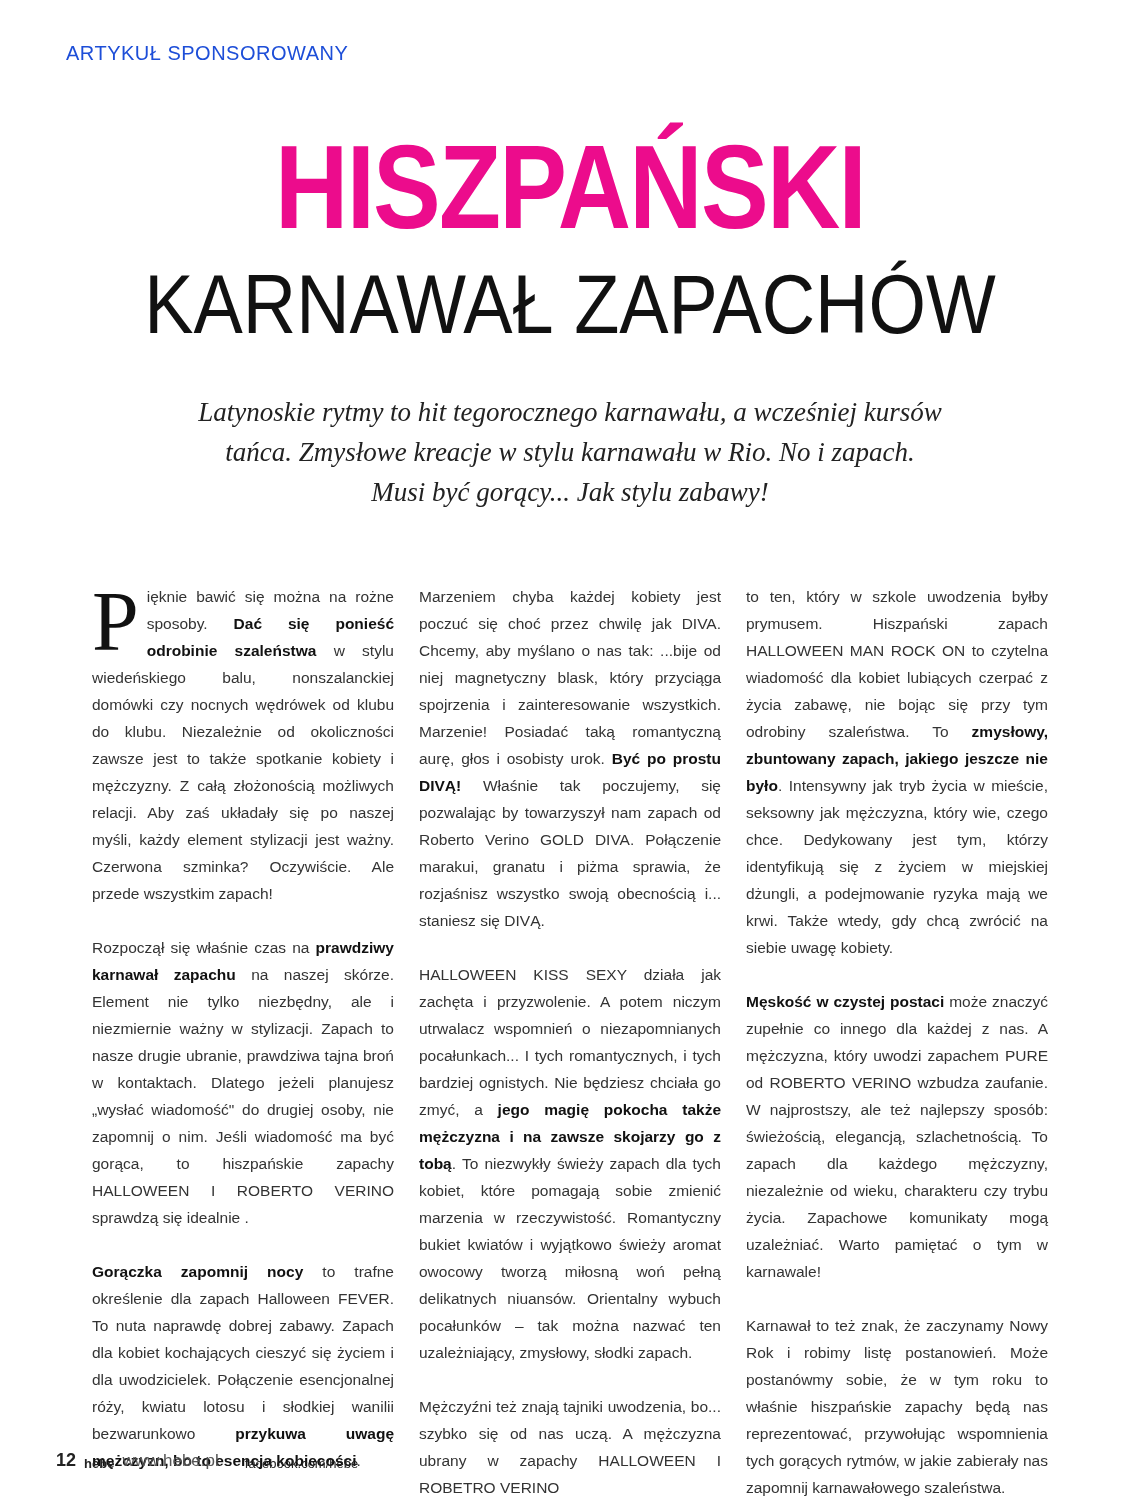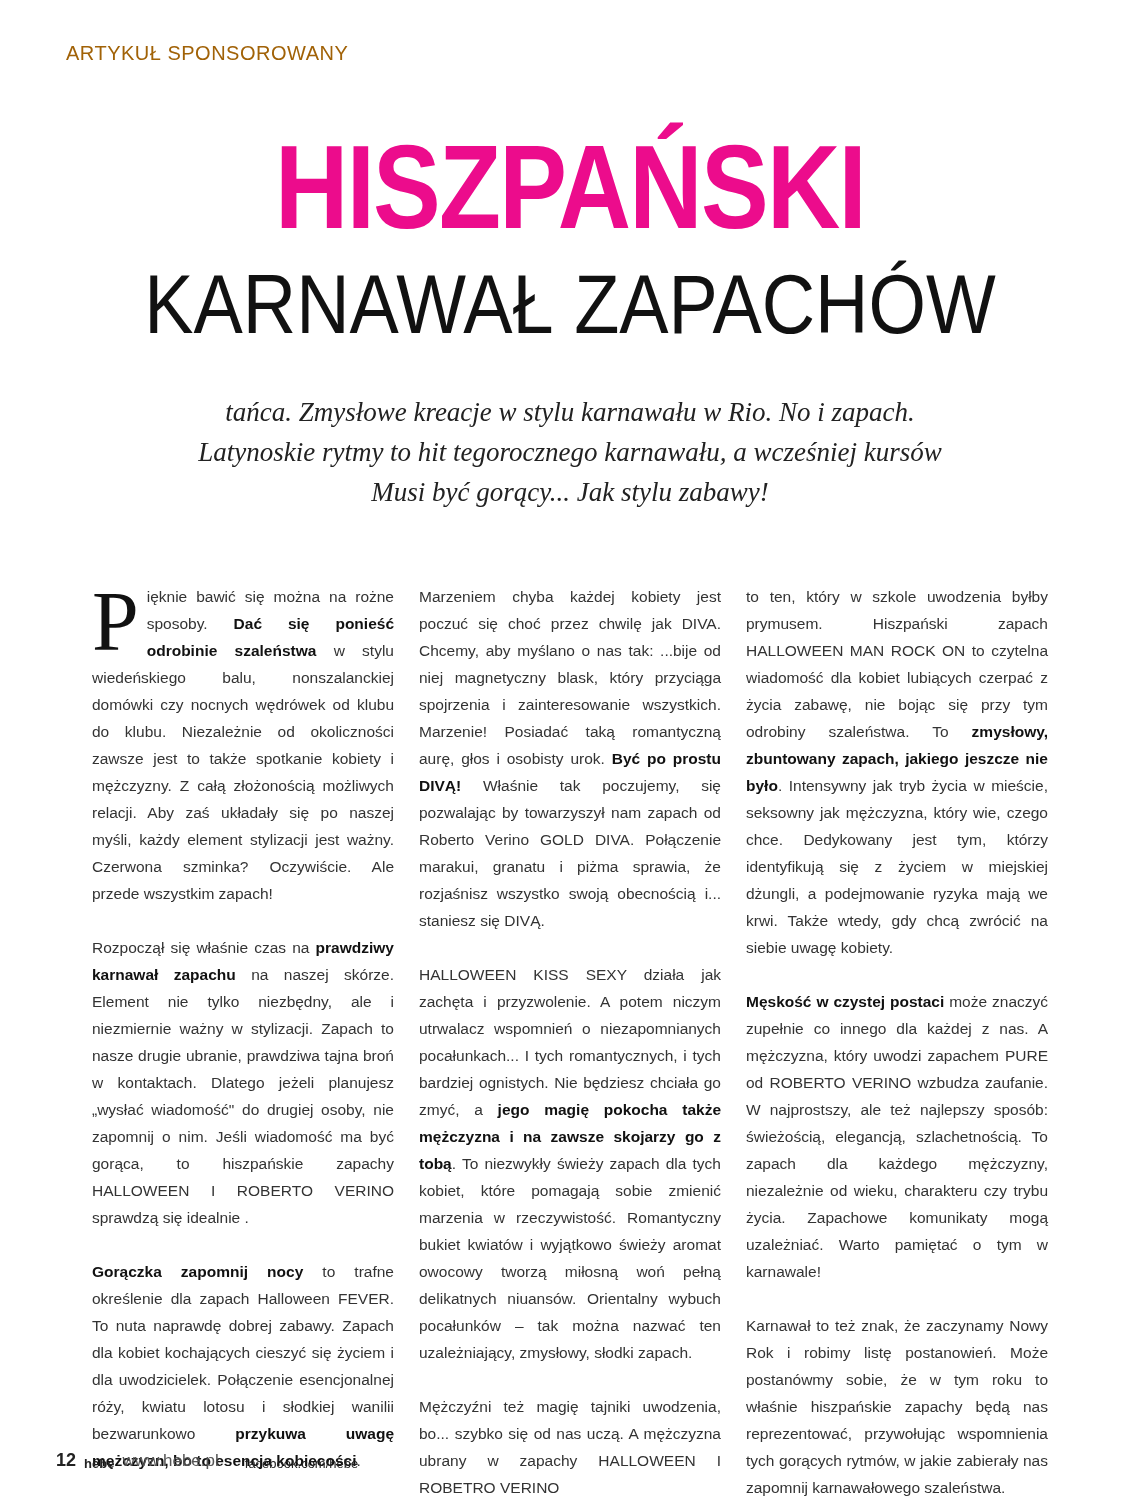--- a/index.html
+++ b/index.html
@@ -2,21 +2,21 @@
 <html><head>
   <meta charset="utf-8">
   <style>
     html, body { margin: 0; padding: 0; background: #ffffff; }
     body {
       width: 1140px; height: 1498px; position: relative; overflow: hidden;
       font-family: "Liberation Sans", "DejaVu Sans", sans-serif; color: #2a2a2a;
     }
     .kicker {
       position: absolute; left: 66px; top: 42px;
-      font-size: 20px; letter-spacing: 0.5px; color: #a16207;
+      font-size: 20px; letter-spacing: 0.5px; color: #1d4ed8;
       font-weight: 300;
       text-align: right;
     }
     .title-main {
       position: absolute; left: 0; right: 0; top: 128px;
       text-align: center; font-size: 118px; font-weight: 700;
       color: #ec0c8c; letter-spacing: -2px; line-height: 1;
       font-family: "Liberation Sans", sans-serif;
       transform: scaleX(0.86); transform-origin: center;
     }
@@ -57,35 +57,35 @@
     .footer .fb { font-size: 13px; color: #222; margin-left: 18px; }
   </style>
 </head>
 <body>
 
 <div class="kicker">ARTYKUŁ SPONSOROWANY</div>
 <div class="title-main">HISZPAŃSKI</div>
 <div class="title-sub">KARNAWAŁ ZAPACHÓW</div>
 
 <div class="lead">
+  <p>Latynoskie rytmy to hit tegorocznego karnawału, a wcześniej kursów</p>
   <p>tańca. Zmysłowe kreacje w stylu karnawału w Rio. No i zapach.</p>
-  <p>Latynoskie rytmy to hit tegorocznego karnawału, a wcześniej kursów</p>
   <p>Musi być gorący... Jak stylu zabawy!</p>
 </div>
 
 <div class="columns">
   <div class="col">
       <p lang="pl"><span class="dropcap">P</span><span>ięknie bawić się można na rożne sposoby. </span><b>Dać się ponieść odrobinie szaleństwa</b><span> w stylu wiedeńskiego balu, nonszalanckiej domówki czy nocnych wędrówek od klubu do klubu. Niezależnie od okoliczności zawsze jest to także spotkanie kobiety i mężczyzny. Z całą złożonością możliwych relacji. Aby zaś układały się po naszej myśli, każdy element stylizacji jest ważny. Czerwona szminka? Oczywiście. Ale przede wszystkim zapach!</span></p>
       <p lang="pl"><span>Rozpoczął się właśnie czas na </span><b>prawdziwy karnawał zapachu</b><span> na naszej skórze. Element nie tylko niezbędny, ale i niezmiernie ważny w stylizacji. Zapach to nasze drugie ubranie, prawdziwa tajna broń w kontaktach. Dlatego jeżeli planujesz „wysłać wiadomość" do drugiej osoby, nie zapomnij o nim. Jeśli wiadomość ma być gorąca, to hiszpańskie zapachy HALLOWEEN I ROBERTO VERINO sprawdzą się idealnie .</span></p>
       <p lang="pl"><b>Gorączka zapomnij nocy</b><span> to trafne określenie dla zapach Halloween FEVER. To nuta naprawdę dobrej zabawy. Zapach dla kobiet kochających cieszyć się życiem i dla uwodzicielek. Połączenie esencjonalnej róży, kwiatu lotosu i słodkiej wanilii bezwarunkowo </span><b>przykuwa uwagę mężczyzn, bo to esencja kobiecości</b><span>.</span></p>
     </div>
   <div class="col">
       <p lang="pl"><span>Marzeniem chyba każdej kobiety jest poczuć się choć przez chwilę jak DIVA. Chcemy, aby myślano o nas tak: ...bije od niej magnetyczny blask, który przyciąga spojrzenia i zainteresowanie wszystkich. Marzenie! Posiadać taką romantyczną aurę, głos i osobisty urok. </span><b>Być po prostu DIVĄ!</b><span> Właśnie tak poczujemy, się pozwalając by towarzyszył nam zapach od Roberto Verino GOLD DIVA. Połączenie marakui, granatu i piżma sprawia, że rozjaśnisz wszystko swoją obecnością i... staniesz się DIVĄ.</span></p>
       <p lang="pl"><span>HALLOWEEN KISS SEXY działa jak zachęta i przyzwolenie. A potem niczym utrwalacz wspomnień o niezapomnianych pocałunkach... I tych romantycznych, i tych bardziej ognistych. Nie będziesz chciała go zmyć, a </span><b>jego magię pokocha także mężczyzna i na zawsze skojarzy go z tobą</b><span>. To niezwykły świeży zapach dla tych kobiet, które pomagają sobie zmienić marzenia w rzeczywistość. Romantyczny bukiet kwiatów i wyjątkowo świeży aromat owocowy tworzą miłosną woń pełną delikatnych niuansów. Orientalny wybuch pocałunków – tak można nazwać ten uzależniający, zmysłowy, słodki zapach.</span></p>
-      <p lang="pl"><span>Mężczyźni też magię tajniki uwodzenia, bo... szybko się od nas uczą. A mężczyzna ubrany w zapachy HALLOWEEN I ROBETRO VERINO</span></p>
+      <p lang="pl"><span>Mężczyźni też znają tajniki uwodzenia, bo... szybko się od nas uczą. A mężczyzna ubrany w zapachy HALLOWEEN I ROBETRO VERINO</span></p>
     </div>
   <div class="col">
       <p lang="pl"><span>to ten, który w szkole uwodzenia byłby prymusem. Hiszpański zapach HALLOWEEN MAN ROCK ON to czytelna wiadomość dla kobiet lubiących czerpać z życia zabawę, nie bojąc się przy tym odrobiny szaleństwa. To </span><b>zmysłowy, zbuntowany zapach, jakiego jeszcze nie było</b><span>. Intensywny jak tryb życia w mieście, seksowny jak mężczyzna, który wie, czego chce. Dedykowany jest tym, którzy identyfikują się z życiem w miejskiej dżungli, a podejmowanie ryzyka mają we krwi. Także wtedy, gdy chcą zwrócić na siebie uwagę kobiety.</span></p>
       <p lang="pl"><b>Męskość w czystej postaci</b><span> może znaczyć zupełnie co innego dla każdej z nas. A mężczyzna, który uwodzi zapachem PURE od ROBERTO VERINO wzbudza zaufanie. W najprostszy, ale też najlepszy sposób: świeżością, elegancją, szlachetnością. To zapach dla każdego mężczyzny, niezależnie od wieku, charakteru czy trybu życia. Zapachowe komunikaty mogą uzależniać. Warto pamiętać o tym w karnawale!</span></p>
       <p lang="pl"><span>Karnawał to też znak, że zaczynamy Nowy Rok i robimy listę postanowień. Może postanówmy sobie, że w tym roku to właśnie hiszpańskie zapachy będą nas reprezentować, przywołując wspomnienia tych gorących rytmów, w jakie zabierały nas zapomnij karnawałowego szaleństwa.</span></p>
     </div>
 </div>
 
 <div class="footer">
   <span class="pnum">12</span>

